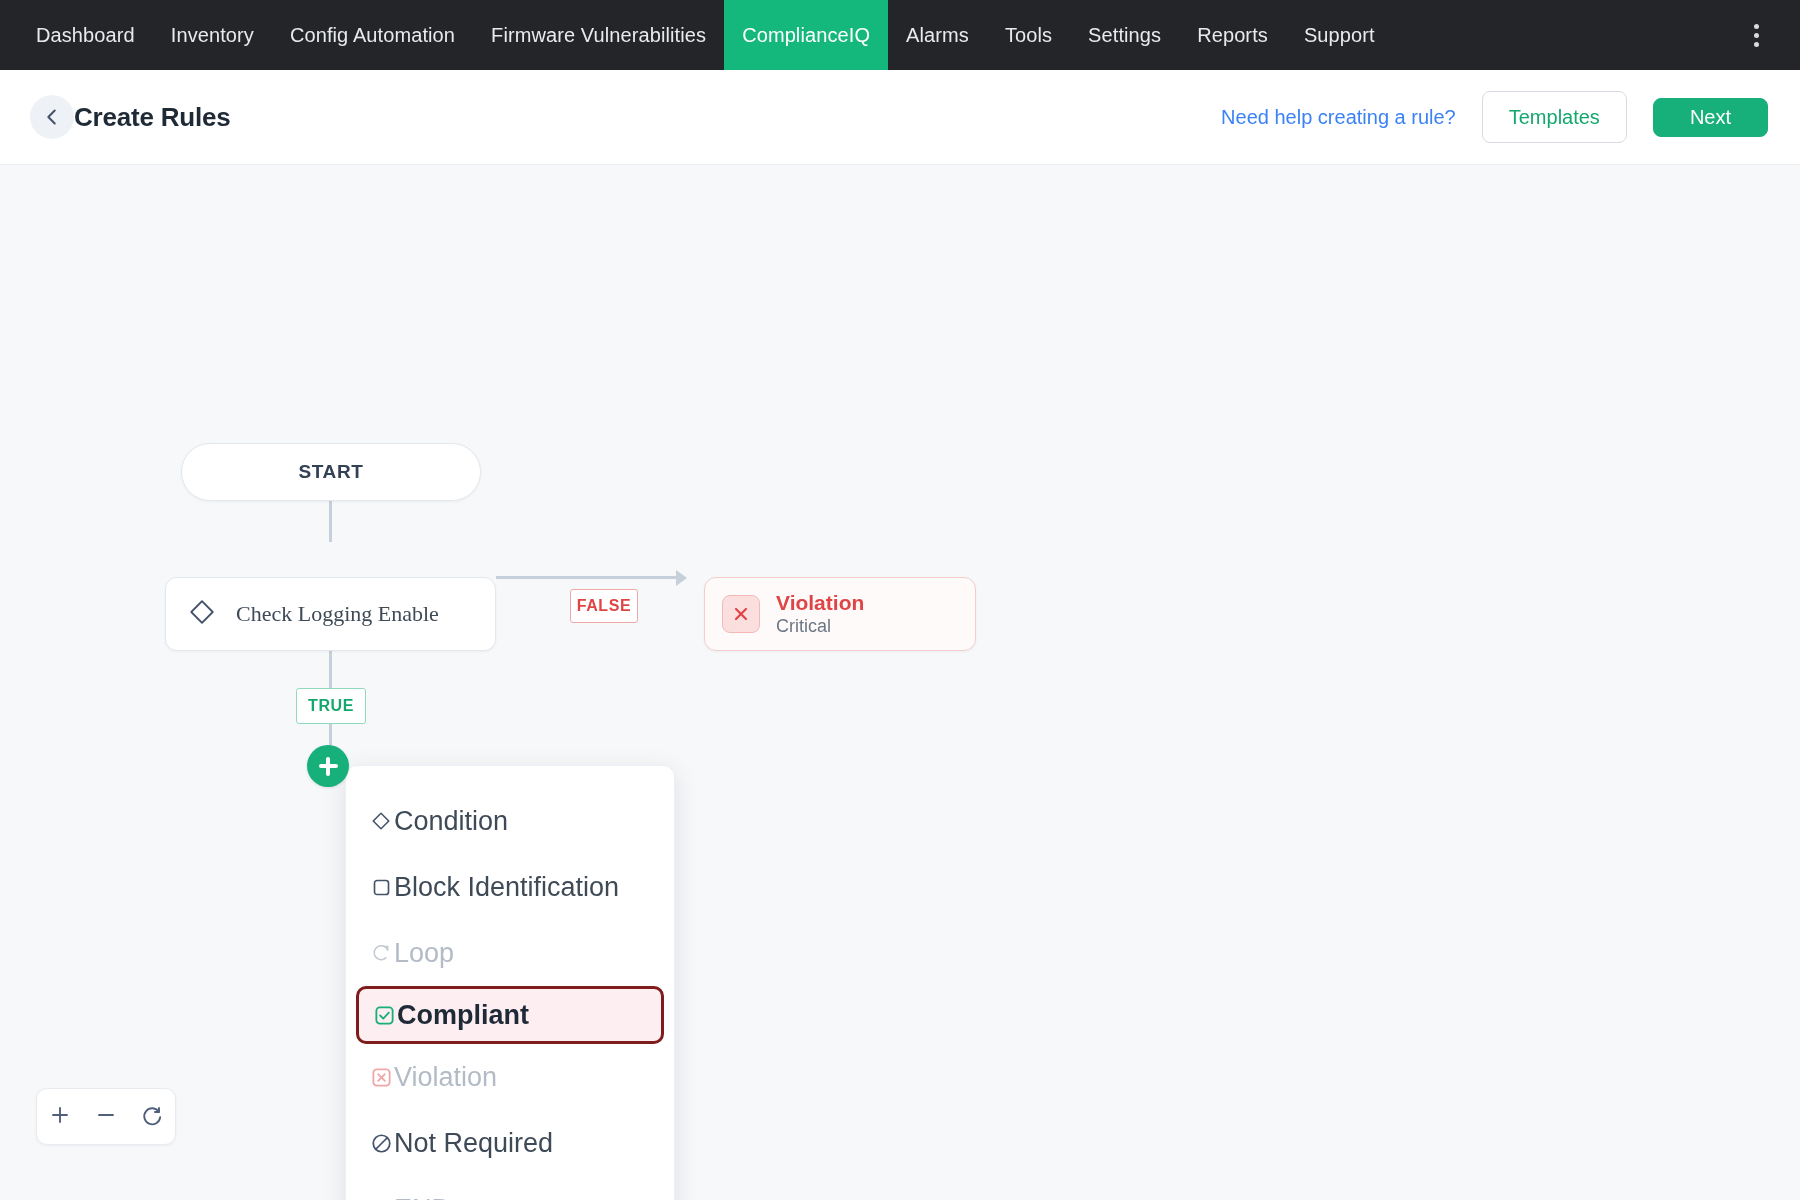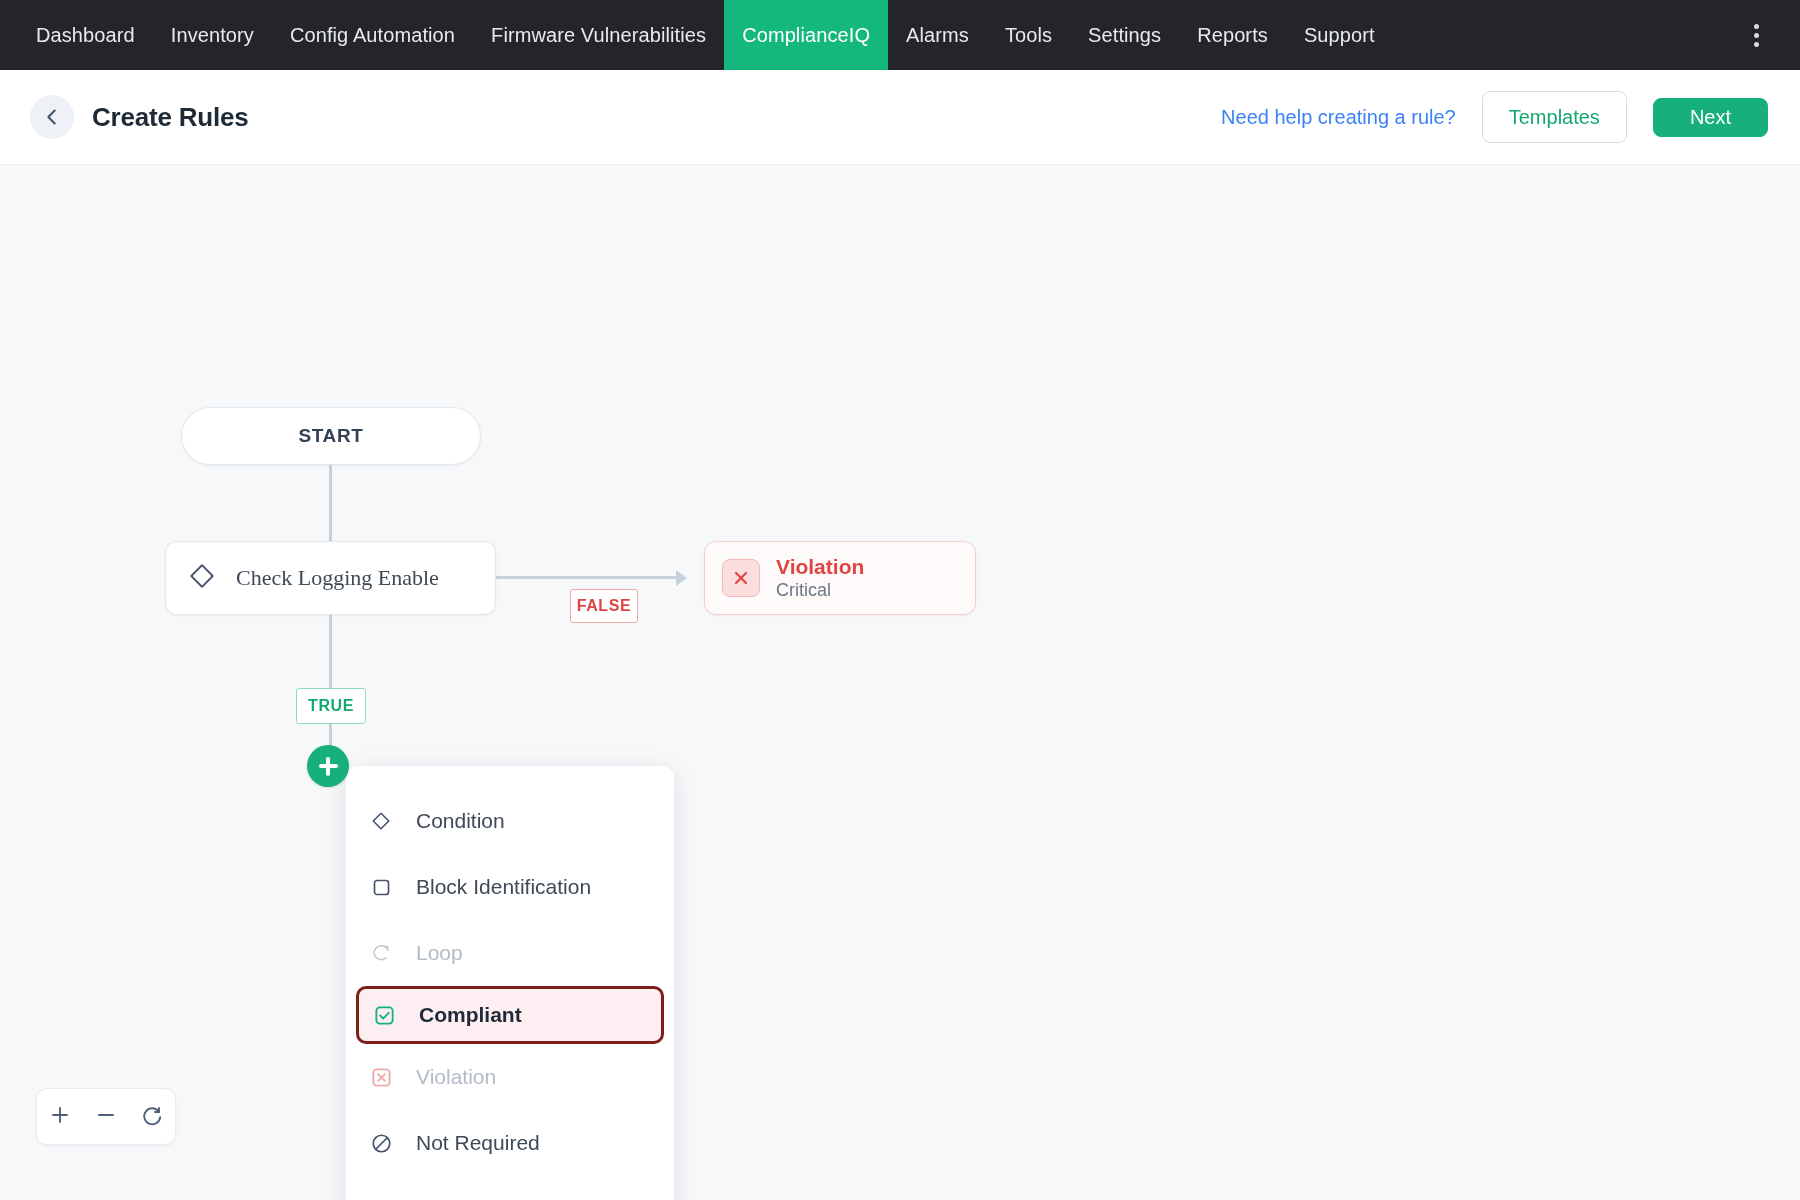--- a/index.html
+++ b/index.html
@@ -49,21 +49,20 @@
     position: relative;
   }
   .back-btn {
     width: 44px; height: 44px; border-radius: 50%;
     background: #eef1f6;
     display: flex; align-items: center; justify-content: center;
     cursor: pointer; flex: 0 0 auto;
   }
   .back-btn svg { display: block; }
   .page-title {
-    margin-left: 18px;
     font-size: 26px; font-weight: 700; color: #1f2a37;
     letter-spacing: -0.2px;
   }
   .subheader-right {
     margin-left: auto;
     display: flex; align-items: center; gap: 26px;
   }
   .help-link {
     color: #3b82f6; font-size: 20px; cursor: pointer; white-space: nowrap;
   }
@@ -104,20 +103,21 @@
     border-bottom: 8px solid transparent;
     border-left: 11px solid #c6d0da;
   }
 
   
   .node {
     position: absolute;
     background: #ffffff;
     border: 1px solid #e3e8ee;
     box-shadow: 0 1px 3px rgba(16,24,40,0.05);
+    margin-top: 36px;
   }
   .node-start {
     left: 181px; top: 242px;
     width: 300px; height: 58px;
     border-radius: 29px;
     display: flex; align-items: center; justify-content: center;
     font-size: 19px; font-weight: 700; color: #334155;
     letter-spacing: 0.6px;
   }
   .node-condition {
@@ -193,23 +193,23 @@
     background: #ffffff;
     border: 1px solid #eef1f4;
     border-radius: 12px;
     box-shadow: 0 6px 26px rgba(16,24,40,0.10);
     padding: 22px 0 0 0;
     z-index: 5;
   }
   .menu-item {
     height: 66px;
     display: flex; align-items: center;
-    padding-left: 22px; gap: 22px;
+    padding-left: 22px; 
     cursor: pointer;
-    font-size: 21px; color: #3f4a57;
+    font-size: 27px; color: #3f4a57;
   }
   .menu-item .mi-icon {
     width: 26px; height: 26px;
     display: flex; align-items: center; justify-content: center;
     flex: 0 0 auto;
   }
   .menu-item.disabled { color: #b2bbc6; cursor: default; }
   .menu-item.selected {
     margin: 0 10px;
     height: 58px;

